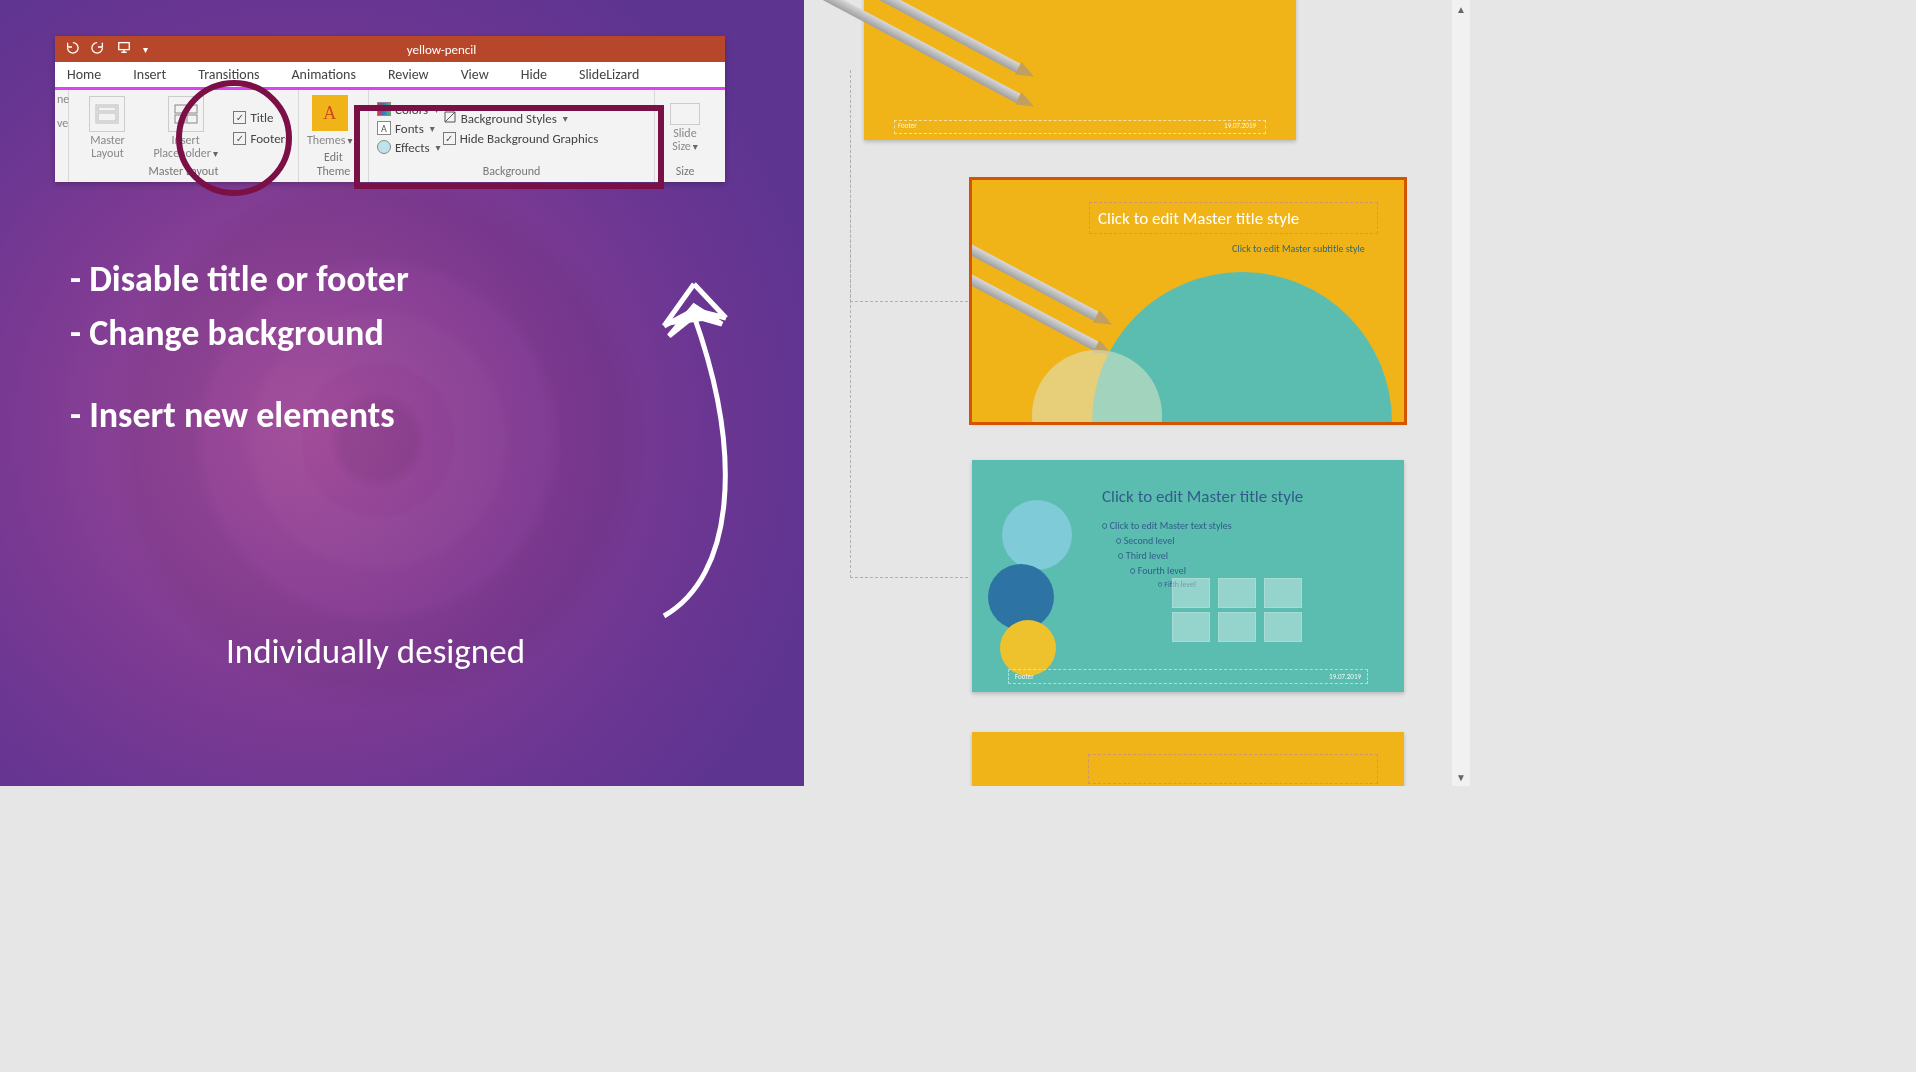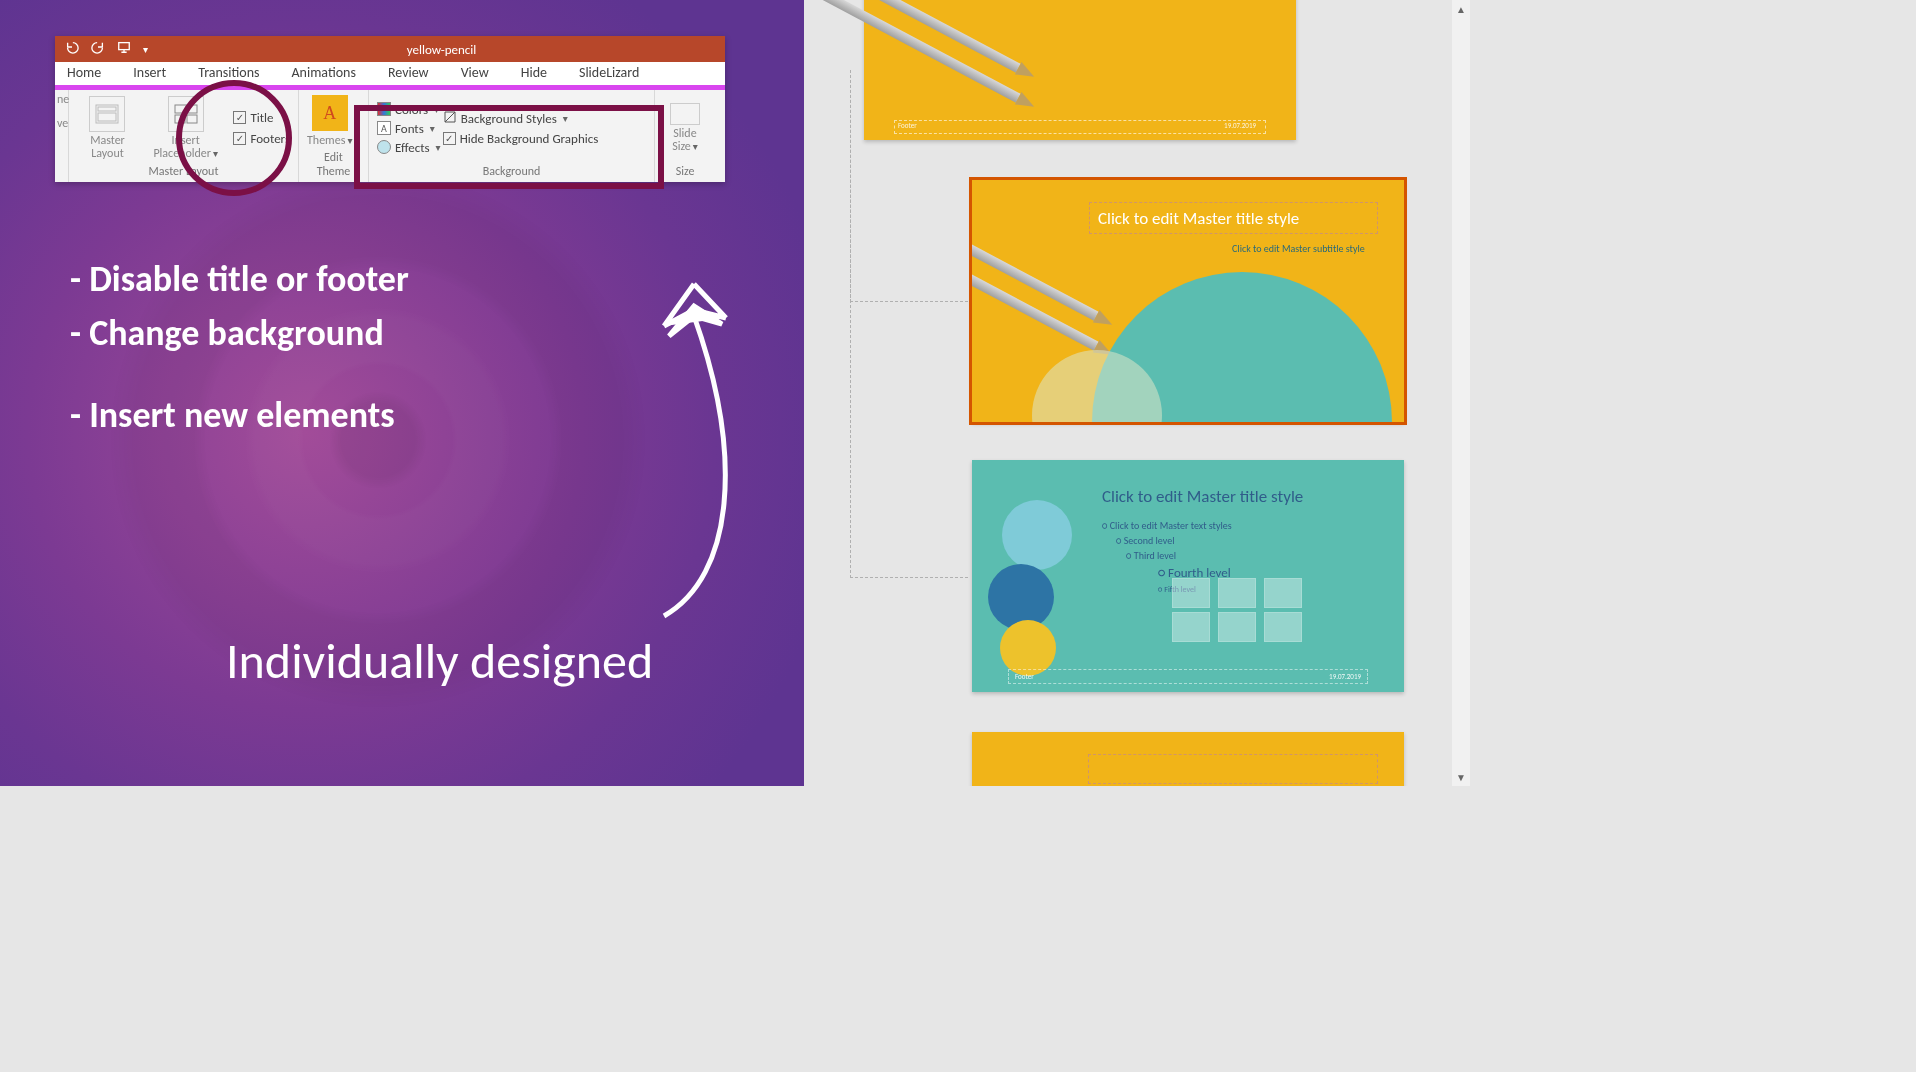--- a/index.html
+++ b/index.html
@@ -10,42 +10,42 @@
   radial-gradient(circle at 47% 56%, rgba(0,0,0,0.10) 0 6%, transparent 8%),
   radial-gradient(circle at 47% 56%, transparent 0 12%, rgba(255,255,255,0.04) 13% 20%, transparent 22%),
   radial-gradient(circle at 47% 56%, transparent 0 28%, rgba(0,0,0,0.06) 30% 40%, transparent 44%);
   opacity:.6}
 
 .ribbon{position:absolute;left:55px;top:36px;width:670px;background:#fff;font-size:14px;color:#444;box-shadow:0 2px 6px rgba(0,0,0,.25)}
 .titlebar{height:26px;background:#b7472a;display:flex;align-items:center;color:#fff}
 .qat{display:flex;align-items:center;gap:12px;padding:0 10px}
 .qat svg{width:14px;height:14px;stroke:#fff;fill:none;stroke-width:1.5}
 .doctitle{flex:1;text-align:center;font-size:13px}
-.tabs{height:28px;display:flex;align-items:flex-end;gap:28px;padding:0 10px;background:#fff;border-bottom:5px solid #d946ef}
+.tabs{height:28px;display:flex;align-items:flex-end;gap:28px;padding:0 10px;background:#fff;border-bottom:3px solid #d946ef}
 .tabs span{padding:4px 2px;color:#444;font-size:14px}
 .tools{display:flex;height:92px;background:#f3f3f3}
 .group{display:flex;flex-direction:column;border-right:1px solid #d8d8d8;padding:2px 8px;font-size:12px}
 .group .area{flex:1;display:flex;align-items:center;gap:6px}
 .group .glabel{text-align:center;color:#777;font-size:12px;padding-bottom:2px}
 .bigbtn{display:flex;flex-direction:column;align-items:center;gap:2px;color:#888;font-size:12px}
 .iconbox{width:36px;height:36px;border:1px solid #ccc;display:flex;align-items:center;justify-content:center;color:#bbb}
 .smallstack{display:flex;flex-direction:column;gap:6px;font-size:13px}
 .chk{display:flex;align-items:center;gap:4px}
 .chk .box{width:13px;height:13px;border:1px solid #777;display:flex;align-items:center;justify-content:center;font-size:10px;color:#555}
 .menucol{display:flex;flex-direction:column;gap:4px;font-size:13px}
 .menucol .row{display:flex;align-items:center;gap:4px}
 .menucol .row .swatch{width:14px;height:14px;border:1px solid #888}
 .caret{font-size:10px;color:#666;margin-left:2px}
 
 .circle{position:absolute;width:116px;height:116px;border:6px solid #7b1046;border-radius:50%;left:176px;top:80px}
 .boxhl{position:absolute;left:354px;top:105px;width:310px;height:84px;border:6px solid #7b1046}
 
 .bullets{position:absolute;left:70px;top:252px;color:#fff;font-weight:700;font-size:36px;line-height:1.5}
 .subtitle{position:absolute;left:226px;top:630px;color:#fff}
-.subtitle .l1{font-size:50px;font-weight:400}
+.subtitle .l1{font-size:35px;font-weight:400}
 .subtitle .l2{font-size:42px;font-weight:700}
 
 .arrow{position:absolute;left:624px;top:276px;width:140px;height:350px}
 .arrow svg{overflow:visible}
 
 .right{flex:1;position:relative;background:#e6e6e6}
 .scroll{position:absolute;top:0;right:0;width:18px;height:100%;background:#f1f1f1;display:flex;flex-direction:column;align-items:center;justify-content:space-between}
 .scroll .btn{width:18px;height:18px;display:flex;align-items:center;justify-content:center;color:#666;background:#f1f1f1;font-size:10px}
 .thumbs{position:absolute;left:60px;top:0;right:20px;bottom:0}
 .conn{position:absolute;border-left:1px dashed #b0b0b0;border-bottom:1px dashed #b0b0b0}
@@ -277,22 +277,22 @@
     </div>
 
     <div class="slide s3">
       <div class="c1"></div>
       <div class="c2"></div>
       <div class="c3"></div>
       <div class="tph">Click to edit Master title style</div>
       <div class="body">
         <div>○ <span>Click to edit Master text styles</span></div>
         <div class="lvl">○ <span>Second level</span></div>
-        <div class="lvl" style="margin-left:24px">○ <span>Third level</span></div>
-        <div class="lvl" style="margin-left:56px;font-size:13px">○ <span>Fourth level</span></div>
+        <div class="lvl" style="margin-left:16px">○ <span>Third level</span></div>
+        <div class="lvl" style="margin-left:28px;font-size:10px">○ <span>Fourth level</span></div>
         <div class="lvl" style="margin-left:56px;font-size:8px">○ <span>Fifth level</span></div>
       </div>
       <div class="iconrow">
           <div></div>
           <div></div>
           <div></div>
         </div>
       <div class="iconrow" style="top:152px">
           <div></div>
           <div></div>

